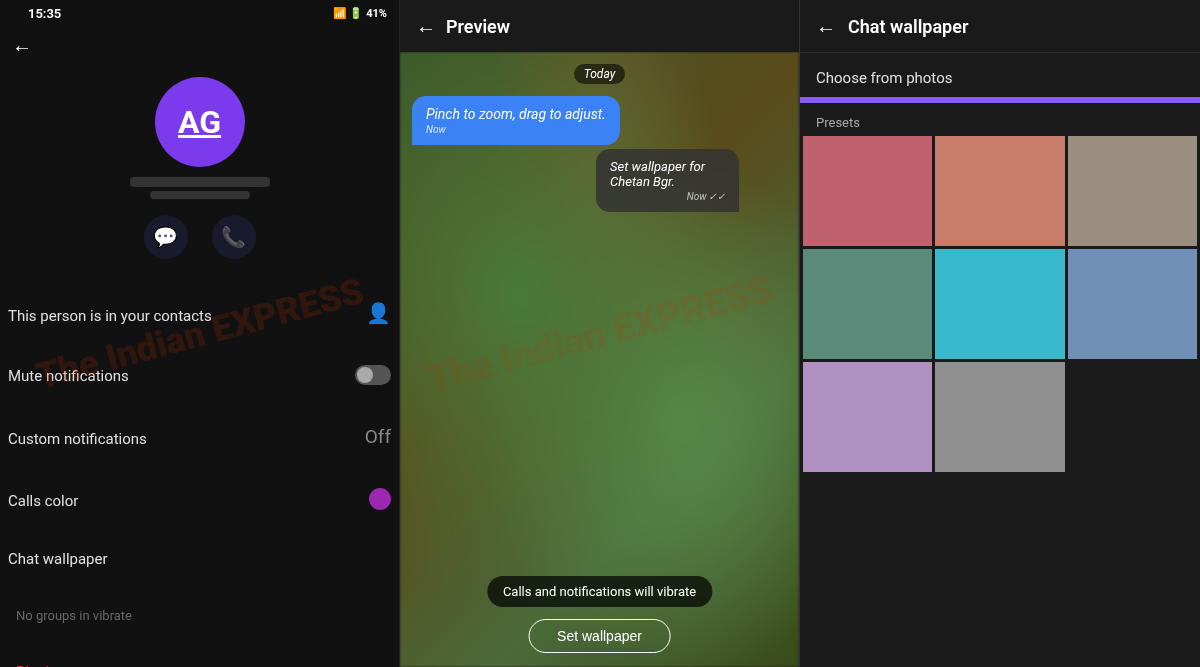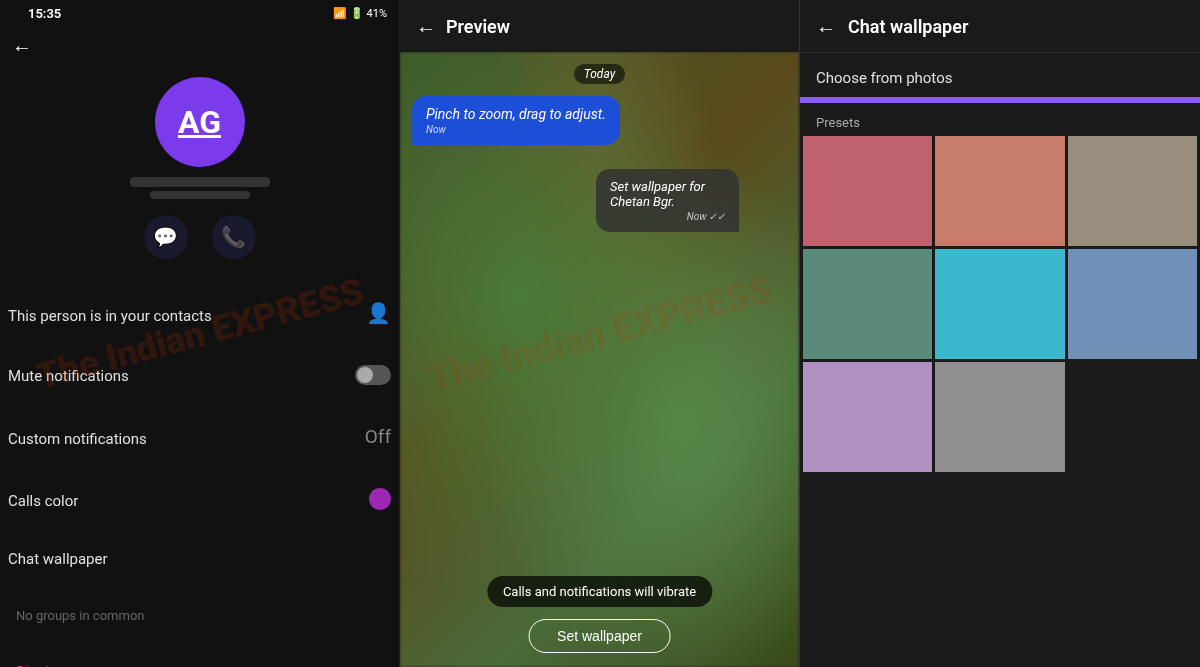--- a/index.html
+++ b/index.html
@@ -32,20 +32,21 @@
       margin-left: 16px;
     }
     .status-time {
       color: #fff;
       font-size: 13px;
       font-weight: 600;
     }
     .status-icons {
       color: #fff;
       font-size: 11px;
+      font-weight: bold;
     }
     .panel1-header {
       display: flex;
       align-items: center;
       padding: 6px 12px 10px 12px;
     }
     .back-arrow {
       color: #fff;
       font-size: 20px;
       cursor: pointer;
@@ -233,21 +234,21 @@
     .chat-date-badge {
       align-self: center;
       background: rgba(0,0,0,0.55);
       color: #fff;
       font-size: 12px;
       padding: 3px 10px;
       border-radius: 10px;
       margin-bottom: 12px;
     }
     .chat-bubble-left {
-      background: #1d4ed8;
+      background: #3b82f6;
       color: #fff;
       border-radius: 14px 14px 14px 0;
       padding: 10px 14px;
       max-width: 70%;
       font-size: 14px;
       margin-bottom: 4px;
       align-self: flex-start;
     }
     .chat-bubble-time-left {
       color: rgba(255,255,255,0.8);
@@ -426,21 +427,21 @@
   </div>
 
   <div class="divider"></div>
 
   <div class="menu-item">
     <span class="menu-item-label">Chat wallpaper</span>
   </div>
 
   <div class="divider"></div>
 
-  <div class="no-groups">No groups in common</div>
+  <div class="no-groups">No groups in vibrate</div>
 
   <div class="divider"></div>
 
   <div>
     <div class="block-label">Block</div>
   </div>
 
   <div class="watermark">The Indian EXPRESS</div>
 </div>
 
@@ -454,21 +455,21 @@
     <div class="preview-bg-img"></div>
 
     <div class="chat-overlay">
       <div class="chat-date-badge">Today</div>
 
       <div class="chat-bubble-left">
         <div>Pinch to zoom, drag to adjust.</div>
         <div class="chat-bubble-time-left">Now</div>
       </div>
 
-      <div style="align-self:flex-end; max-width:75%;margin-top:20px;">
+      <div style="align-self:flex-end; max-width:75%;">
         <div class="chat-bubble-right">
           <div>Set wallpaper for Chetan Bgr.</div>
           <div class="chat-bubble-time-right">
             <span>Now</span>
             <span>✓✓</span>
           </div>
         </div>
       </div>
     </div>
 

